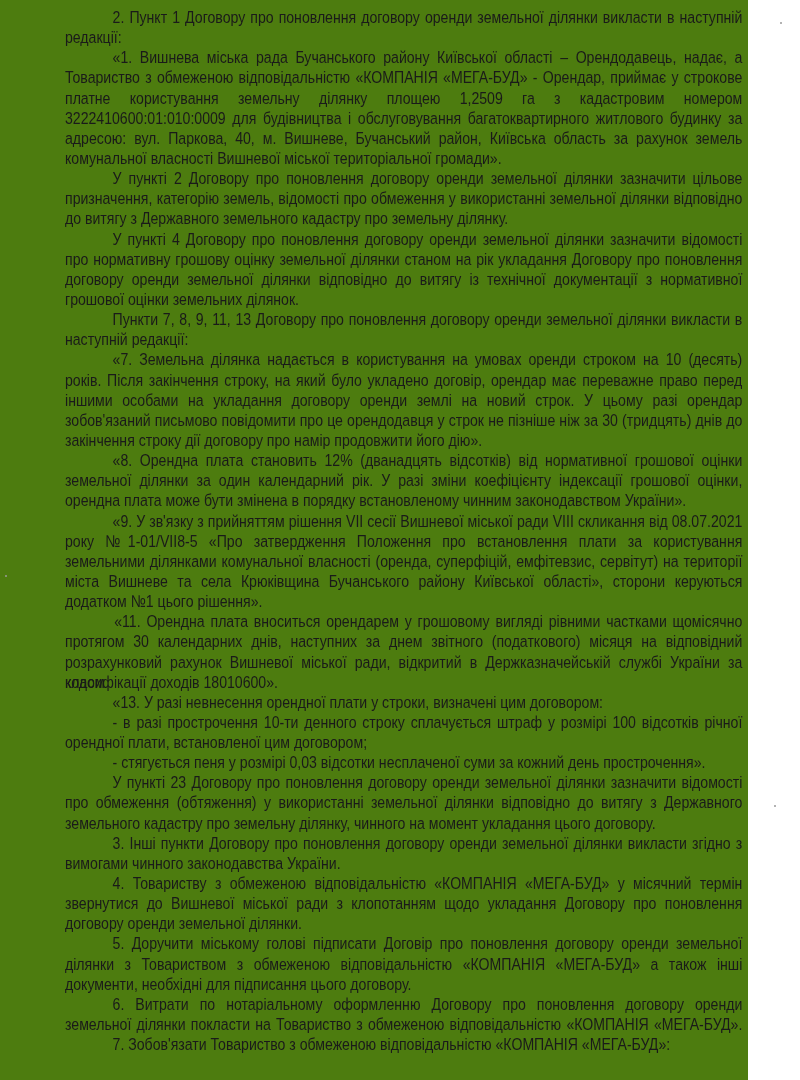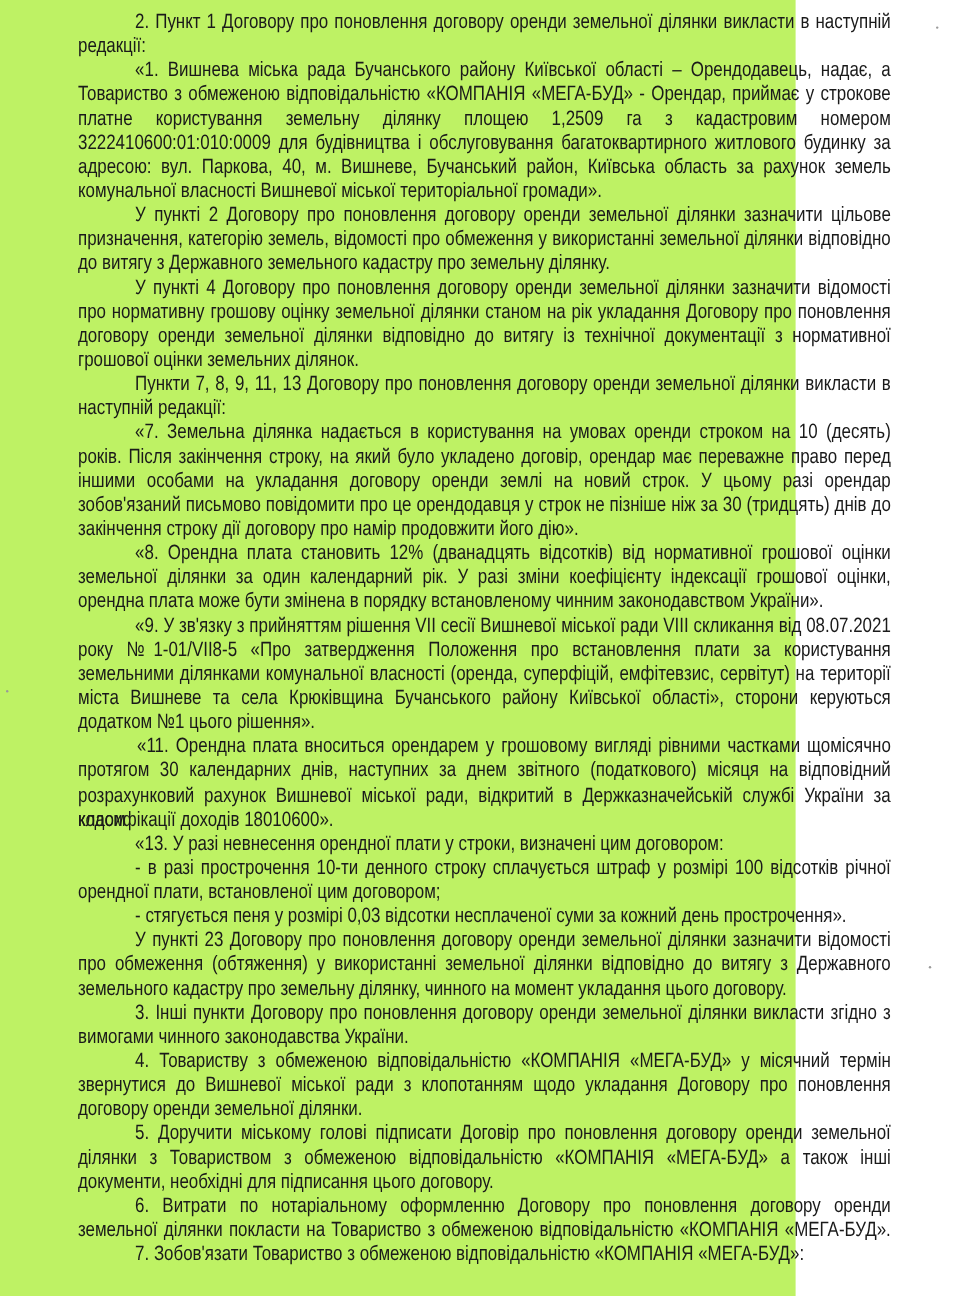--- a/index.html
+++ b/index.html
@@ -10,23 +10,23 @@
   body {
     width: 800px;
     height: 1080px;
     overflow: hidden;
     position: relative;
   }
   .page {
     position: absolute;
     left: 0;
     top: 0;
-    width: 663px;
+    width: 748px;
     height: 1080px;
-    background: #bef264;
+    background: #4d7c0f;
   }
   .text-block {
     position: absolute;
     left: 65px;
     top: 7px;
     width: 826px;
     transform: scaleX(0.82);
     transform-origin: 0 0;
     font-family: "Liberation Sans", sans-serif;
     font-size: 17.2px;

